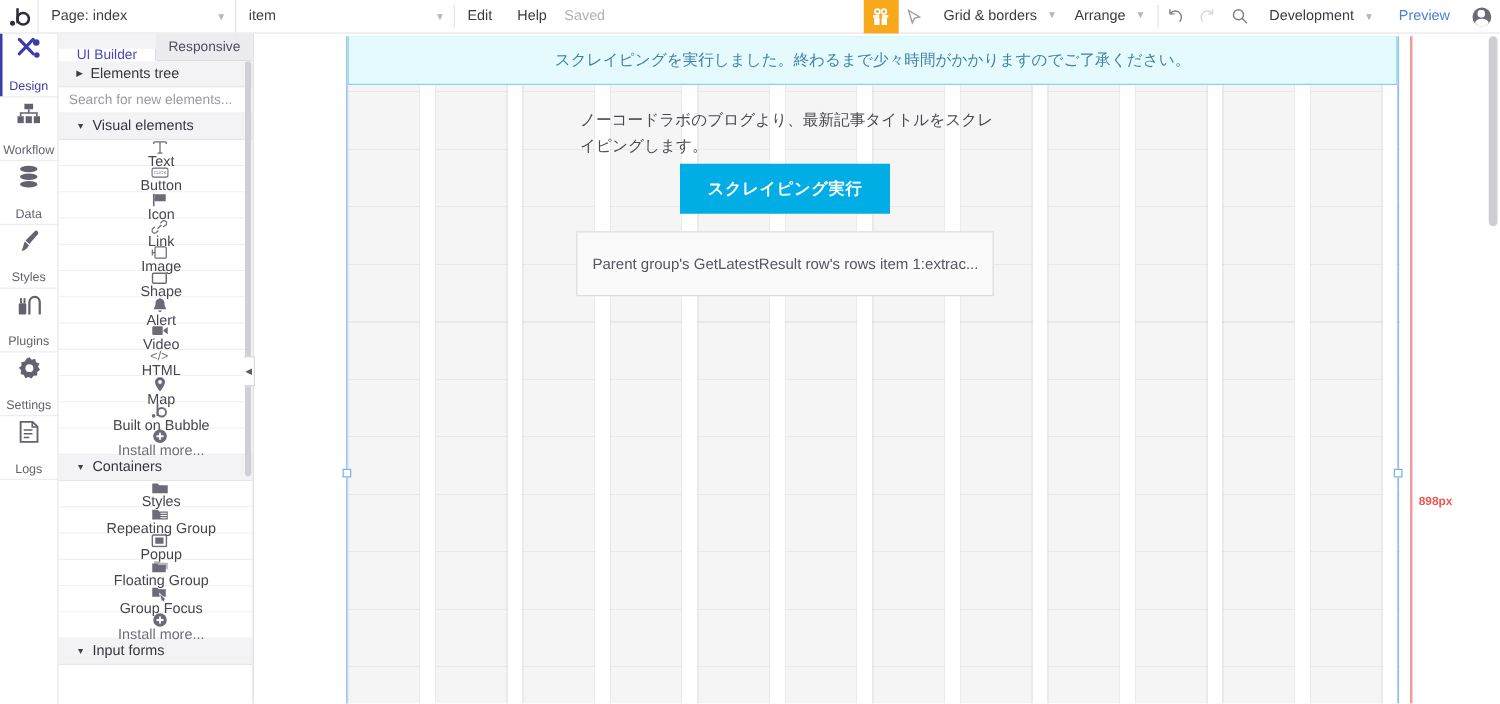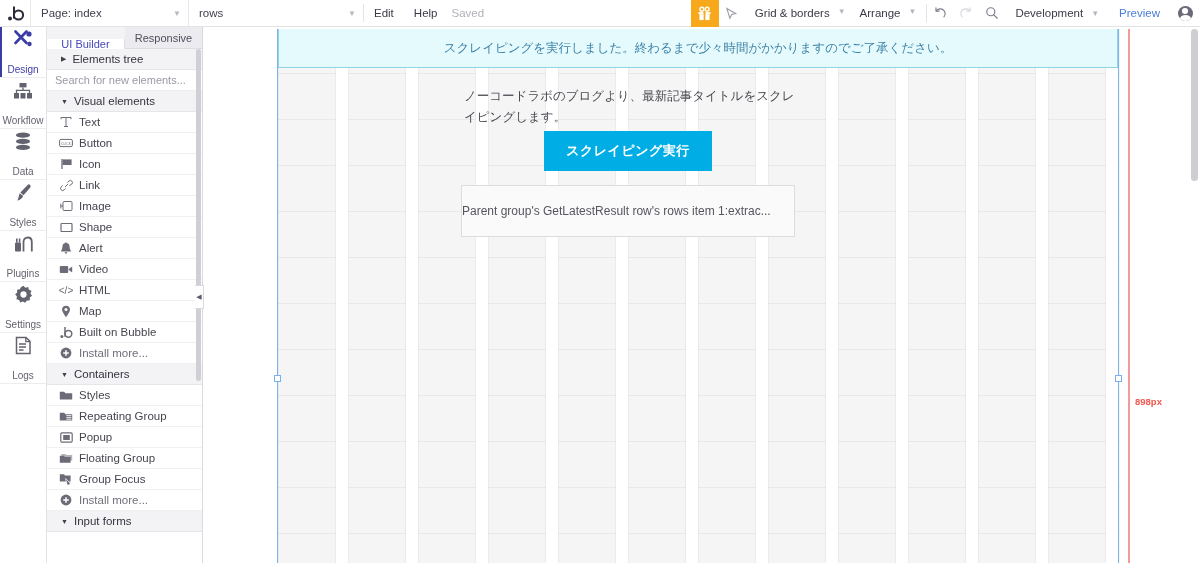--- a/index.html
+++ b/index.html
@@ -74,21 +74,21 @@
     height: 21px; display: flex; align-items: center; background: #f3f3f5;
     border-bottom: 1px solid #e6e6ea; font-size: 11.5px; color: #34343f; padding-left: 14px;
   }
   .p-row-head .tri { font-size: 7px; margin-right: 6px; color: #404049; }
   .p-search {
     height: 21px; display: flex; align-items: center; padding-left: 8px;
     font-size: 11px; color: #9a9aa6; background: #fff; border-bottom: 1px solid #ededf0;
   }
   .p-item {
     height: 21px; display: flex; align-items: center; padding-left: 9px;
-    font-size: 11.5px; color: #45454f; border-bottom: 1px solid #f0f0f2; background: #fff;
+    font-size: 11.5px; color: #45454f; border-bottom: 1px solid #f0f0f2; background: #fff; flex-direction: column;
   }
   .p-item .pi-ic {
     width: 20px; display: inline-flex; align-items: center; justify-content: center;
     color: #6c6c78; flex: none; margin-right: 3px;
   }
   .p-item.dim { color: #6e6e7a; }
   .p-scroll {
     position: absolute; right: 1px; top: 22px; width: 5px; height: 332px;
     background: #cfcfd6; border-radius: 3px;
   }
@@ -143,21 +143,21 @@
     font-size: 12.5px; line-height: 21px; color: #4a4a52;
   }
   #runbtn {
     position: absolute; left: 340px; top: 104px; width: 168px; height: 40px;
     background: #00ade5; color: #ffffff; font-size: 13px; font-weight: bold;
     display: flex; align-items: center; justify-content: center; letter-spacing: 0.5px;
   }
   #resultbox {
     position: absolute; left: 257px; top: 158px; width: 334px; height: 52px;
     background: #fafafa; border: 1px solid #dcdcdf;
-    display: flex; align-items: center; 
+    display: flex; align-items: center; padding-left: 12px;
     font-size: 12px; color: #55555f;
   }
   #vscroll {
     position: absolute; right: 2px; top: 2px; width: 7px; height: 152px;
     background: #cdcdd2; border-radius: 4px;
   }
   #canvas-top-strip {
     position: absolute; left: 0; top: 0; width: 996px; height: 2px; background: #ffffff;
   }
   svg { display: block; }
@@ -173,21 +173,21 @@
       <circle cx="11.5" cy="10" r="4.6" fill="none" stroke="#2b2b3a" stroke-width="2"></circle>
     </svg>
   </div>
 
   <div class="tb-sel" style="width:158px">
     <span class="cap">Page: index</span>
     <span class="caret">▼</span>
   </div>
 
   <div class="tb-sel" style="width:175px">
-    <span class="cap">rows</span>
+    <span class="cap">item</span>
     <span class="caret">▼</span>
   </div>
 
   <div class="tb-sep"></div>
   <div class="tb-link">Edit</div>
   <div class="tb-link">Help</div>
   <div class="tb-muted">Saved</div>
 
   <div style="flex:1"></div>
 

